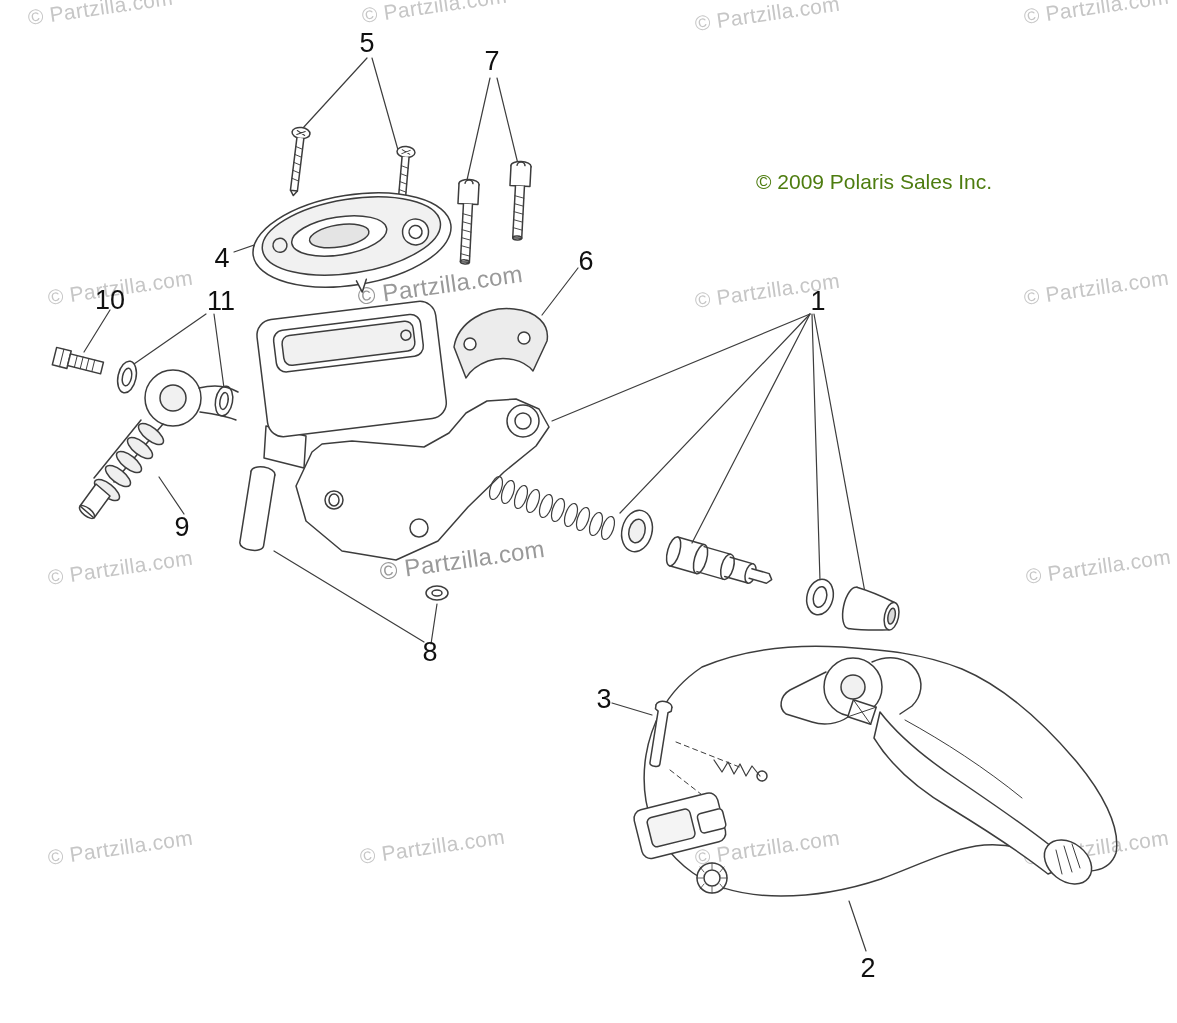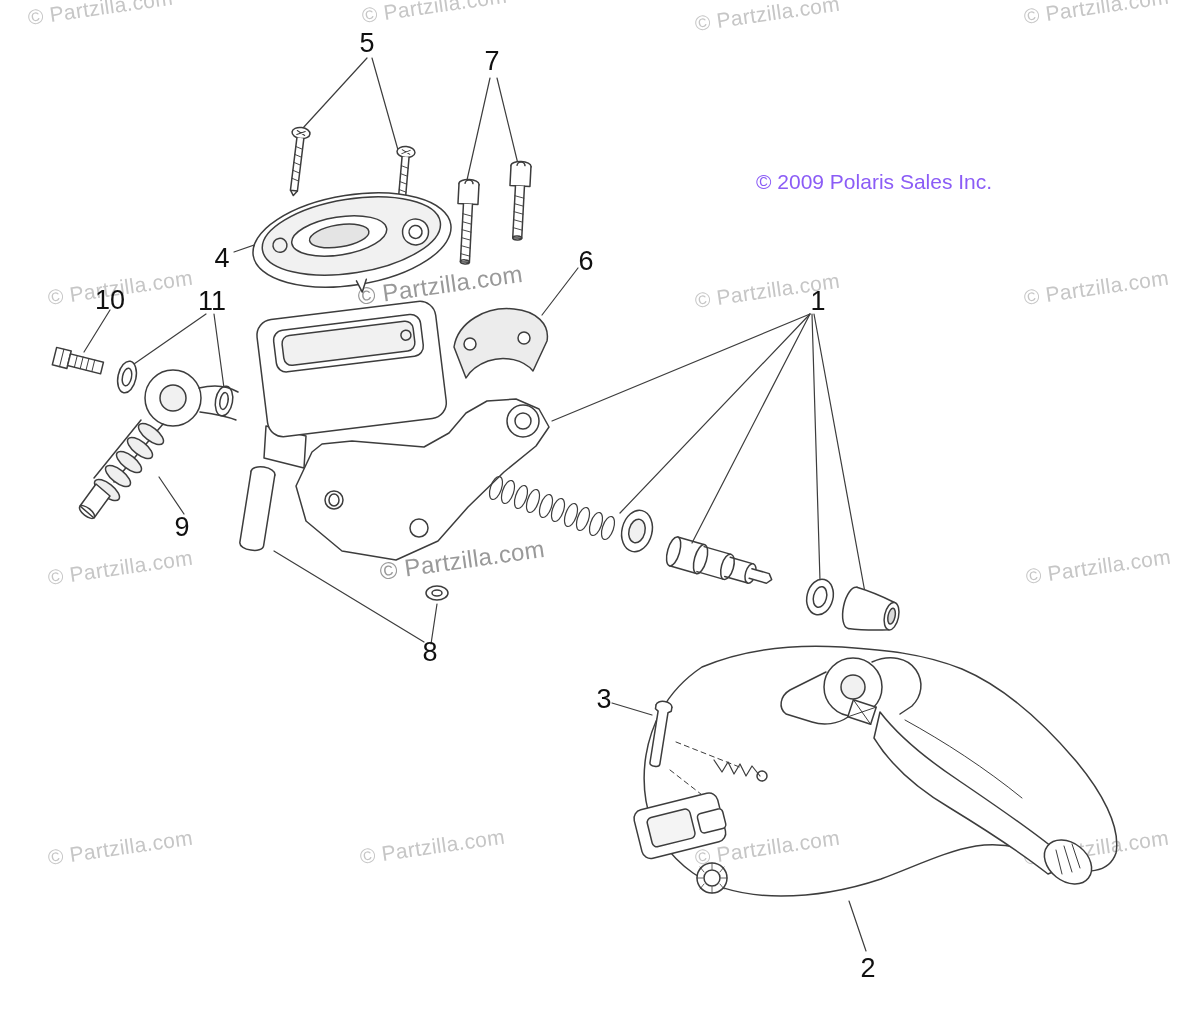--- a/index.html
+++ b/index.html
@@ -22,32 +22,32 @@
     color:#c6c6c6;
     user-select:none;
   }
   .wm.dark{font-size:24px;color:#999;}
   .w1{left:28px;top:6px}   .w2{left:362px;top:4px}  .w3{left:695px;top:12px} .w4{left:1024px;top:5px}
   .w5{left:48px;top:286px} .w6{left:358px;top:283px}.w7{left:695px;top:289px}.w8{left:1024px;top:286px}
   .w9{left:48px;top:566px} .w10{left:380px;top:558px}.w11{left:1026px;top:565px}
   .w12{left:48px;top:846px}.w13{left:360px;top:845px}.w14{left:695px;top:846px}.w15{left:1024px;top:846px}
   .copyright{
     position:absolute;left:756px;top:170px;z-index:3;
-    font-size:21px;color:#8b5cf6;white-space:nowrap;text-align:center;
+    font-size:21px;color:#4d7c0f;white-space:nowrap;text-align:center;
   }
   .callout{
     position:absolute;z-index:4;
     font-size:27px;color:#101010;
     transform:translate(-50%,-50%);
     user-select:none;
   }
   .c1{left:818px;top:301px}  .c2{left:868px;top:968px} .c3{left:604px;top:699px}
   .c4{left:222px;top:258px}  .c5{left:367px;top:43px}  .c6{left:586px;top:261px}
   .c7{left:492px;top:61px}   .c8{left:430px;top:652px} .c9{left:182px;top:527px}
-  .c10{left:110px;top:300px} .c11{left:212px;top:301px}
+  .c10{left:110px;top:300px} .c11{left:221px;top:301px}
 </style>
 </head>
 <body>
 
 <div class="canvas" style="background: rgb(255, 255, 255);">
 
   <div class="wm-layer">
     <span class="wm w1" style="color: rgb(198, 198, 198);">© Partzilla.com</span>
     <span class="wm w2" style="color: rgb(198, 198, 198);">© Partzilla.com</span>
     <span class="wm w3" style="color: rgb(198, 198, 198);">© Partzilla.com</span>

